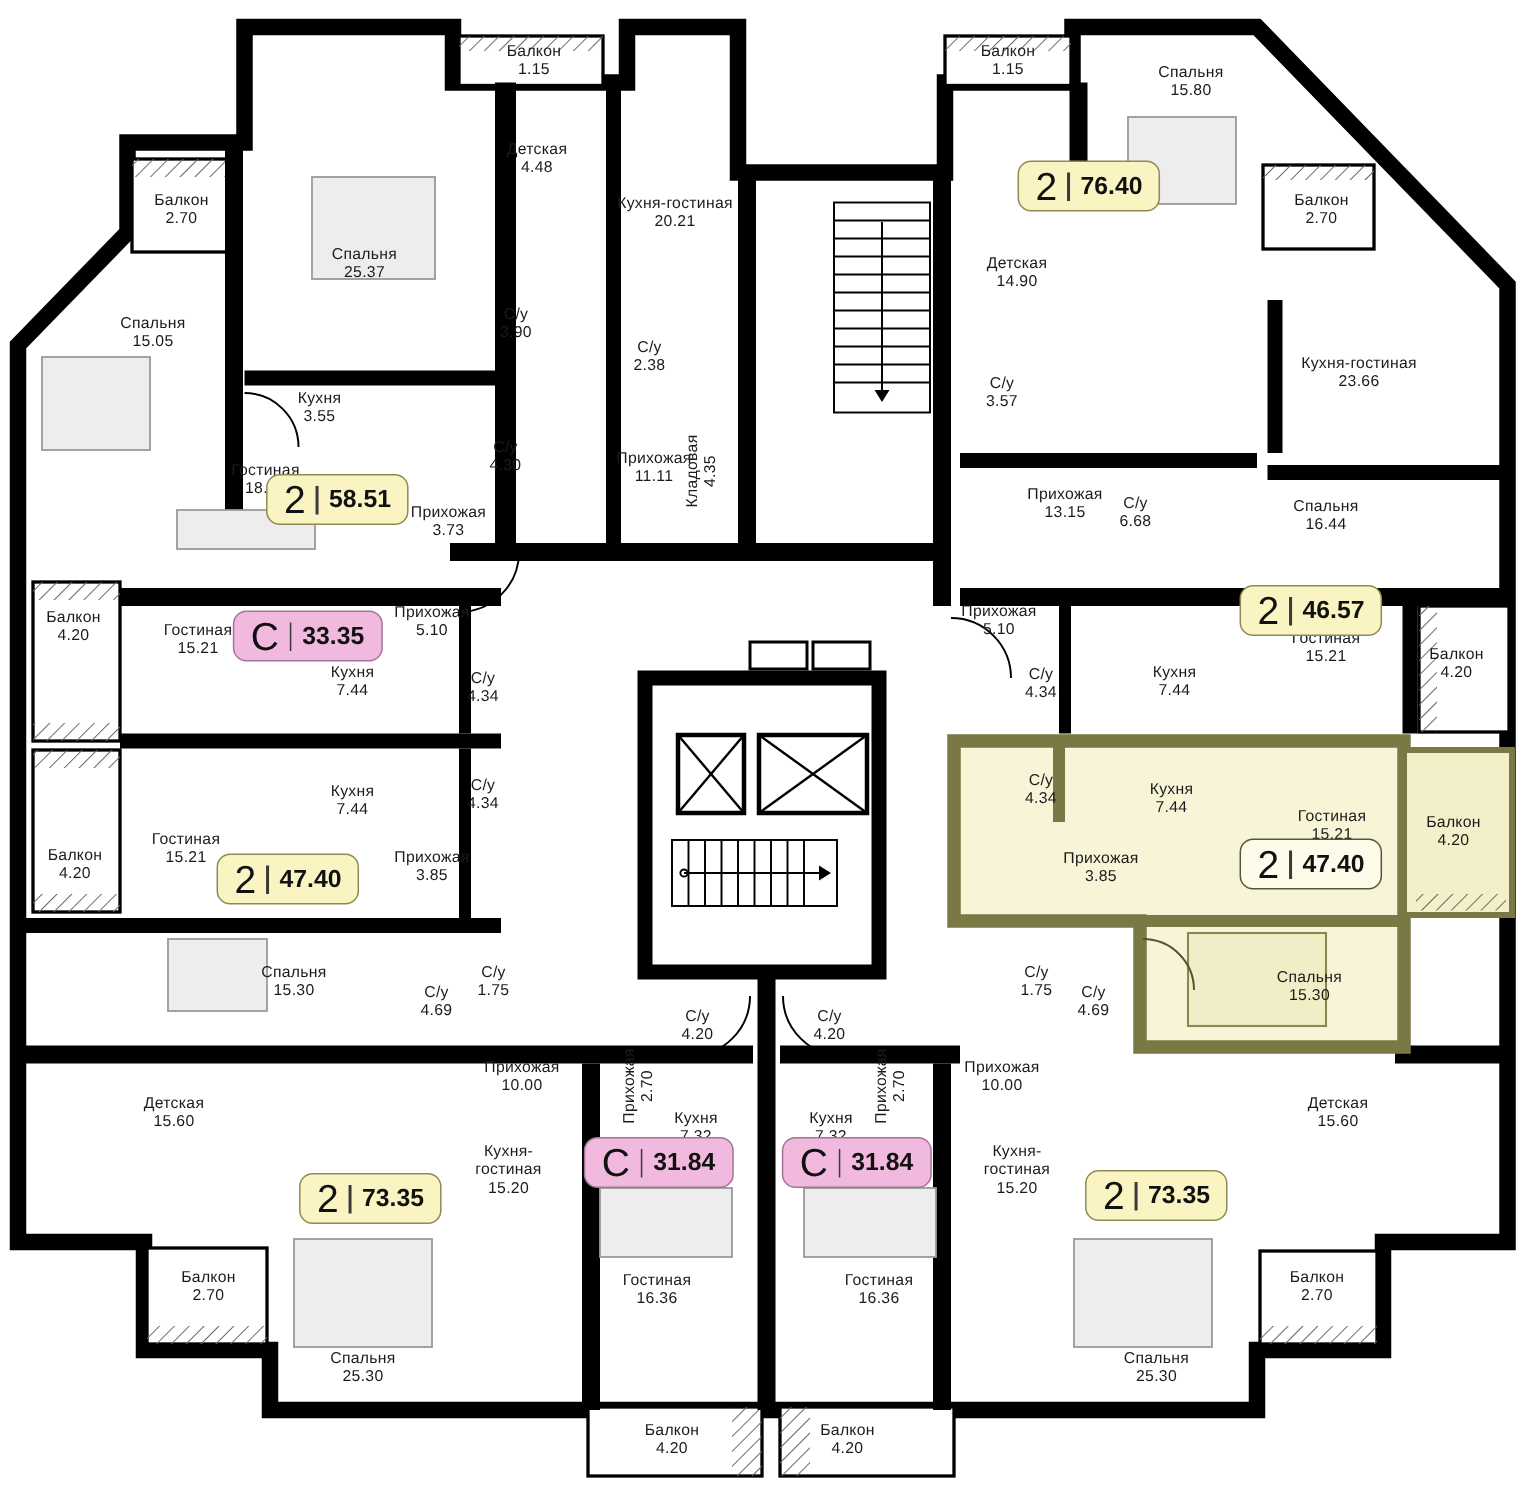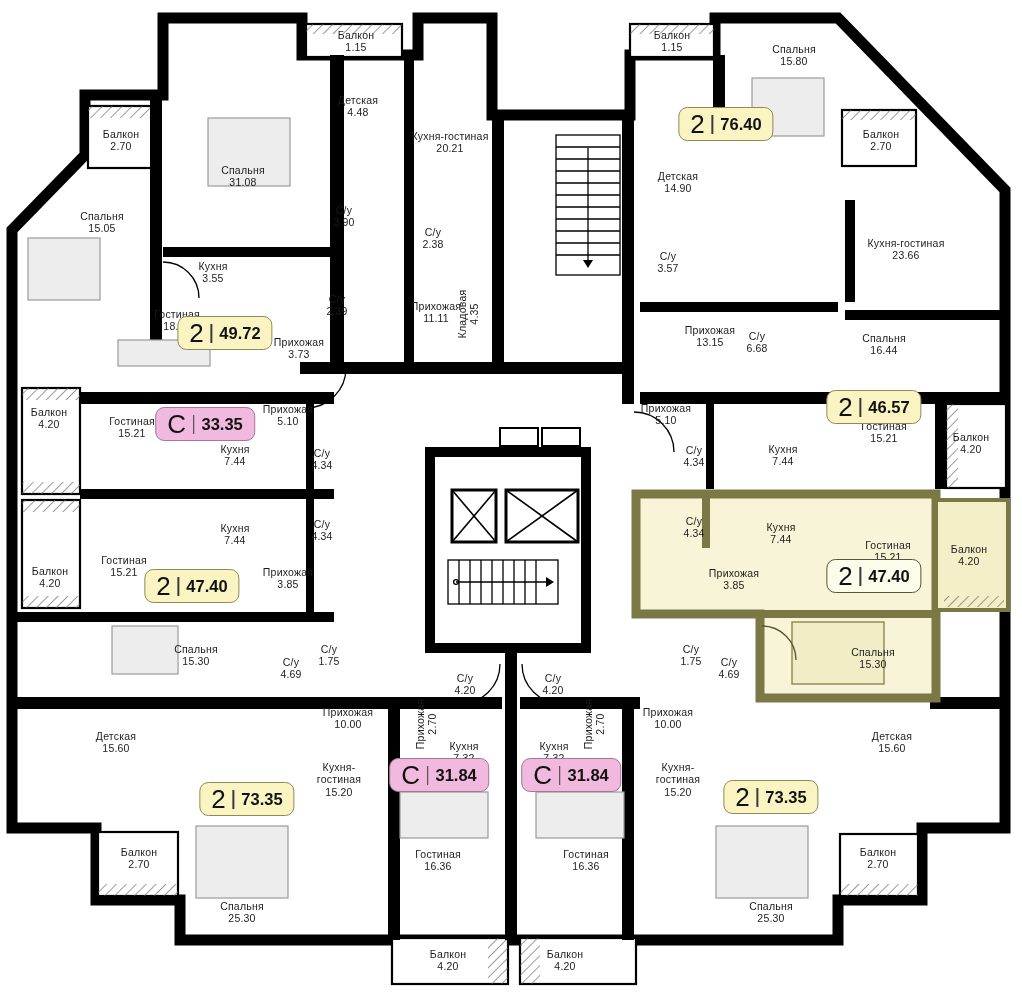--- a/index.html
+++ b/index.html
@@ -166,21 +166,21 @@
     <path d="M762,626 A34,34 0 0 1 796,660" stroke="#55542f" stroke-width="1.3" fill="none"></path>
   </g>
 </svg>
 
   <div class="rl" style="left:121px;top:140px">
       <span>Балкон</span>
       <span>2.70</span>
     </div>
   <div class="rl" style="left:243px;top:176px">
       <span>Спальня</span>
-      <span>31.08</span>
+      <span>25.37</span>
     </div>
   <div class="rl" style="left:102px;top:222px">
       <span>Спальня</span>
       <span>15.05</span>
     </div>
   <div class="rl" style="left:213px;top:272px">
       <span>Кухня</span>
       <span>3.55</span>
     </div>
   <div class="rl" style="left:177px;top:320px">
@@ -190,21 +190,21 @@
   <div class="rl" style="left:299px;top:348px">
       <span>Прихожая</span>
       <span>3.73</span>
     </div>
   <div class="rl" style="left:344px;top:216px">
       <span>С/у</span>
       <span>3.90</span>
     </div>
   <div class="rl" style="left:337px;top:305px">
       <span>С/у</span>
-      <span>2.39</span>
+      <span>4.30</span>
     </div>
   <div class="rl" style="left:356px;top:41px">
       <span>Балкон</span>
       <span>1.15</span>
     </div>
   <div class="rl" style="left:358px;top:106px">
       <span>Детская</span>
       <span>4.48</span>
     </div>
   <div class="rl" style="left:450px;top:142px">
@@ -440,21 +440,21 @@
       <span>25.30</span>
     </div>
   <div class="rl" style="left:878px;top:858px">
       <span>Балкон</span>
       <span>2.70</span>
     </div>
 
   <div class="badge" style="left:225px;top:333px">
       <span class="bt">2</span>
       <span class="bd"></span>
-      <span class="ba">49.72</span>
+      <span class="ba">58.51</span>
     </div>
   <div class="badge p" style="left:205px;top:424px">
       <span class="bt">С</span>
       <span class="bd"></span>
       <span class="ba">33.35</span>
     </div>
   <div class="badge" style="left:192px;top:586px">
       <span class="bt">2</span>
       <span class="bd"></span>
       <span class="ba">47.40</span>

